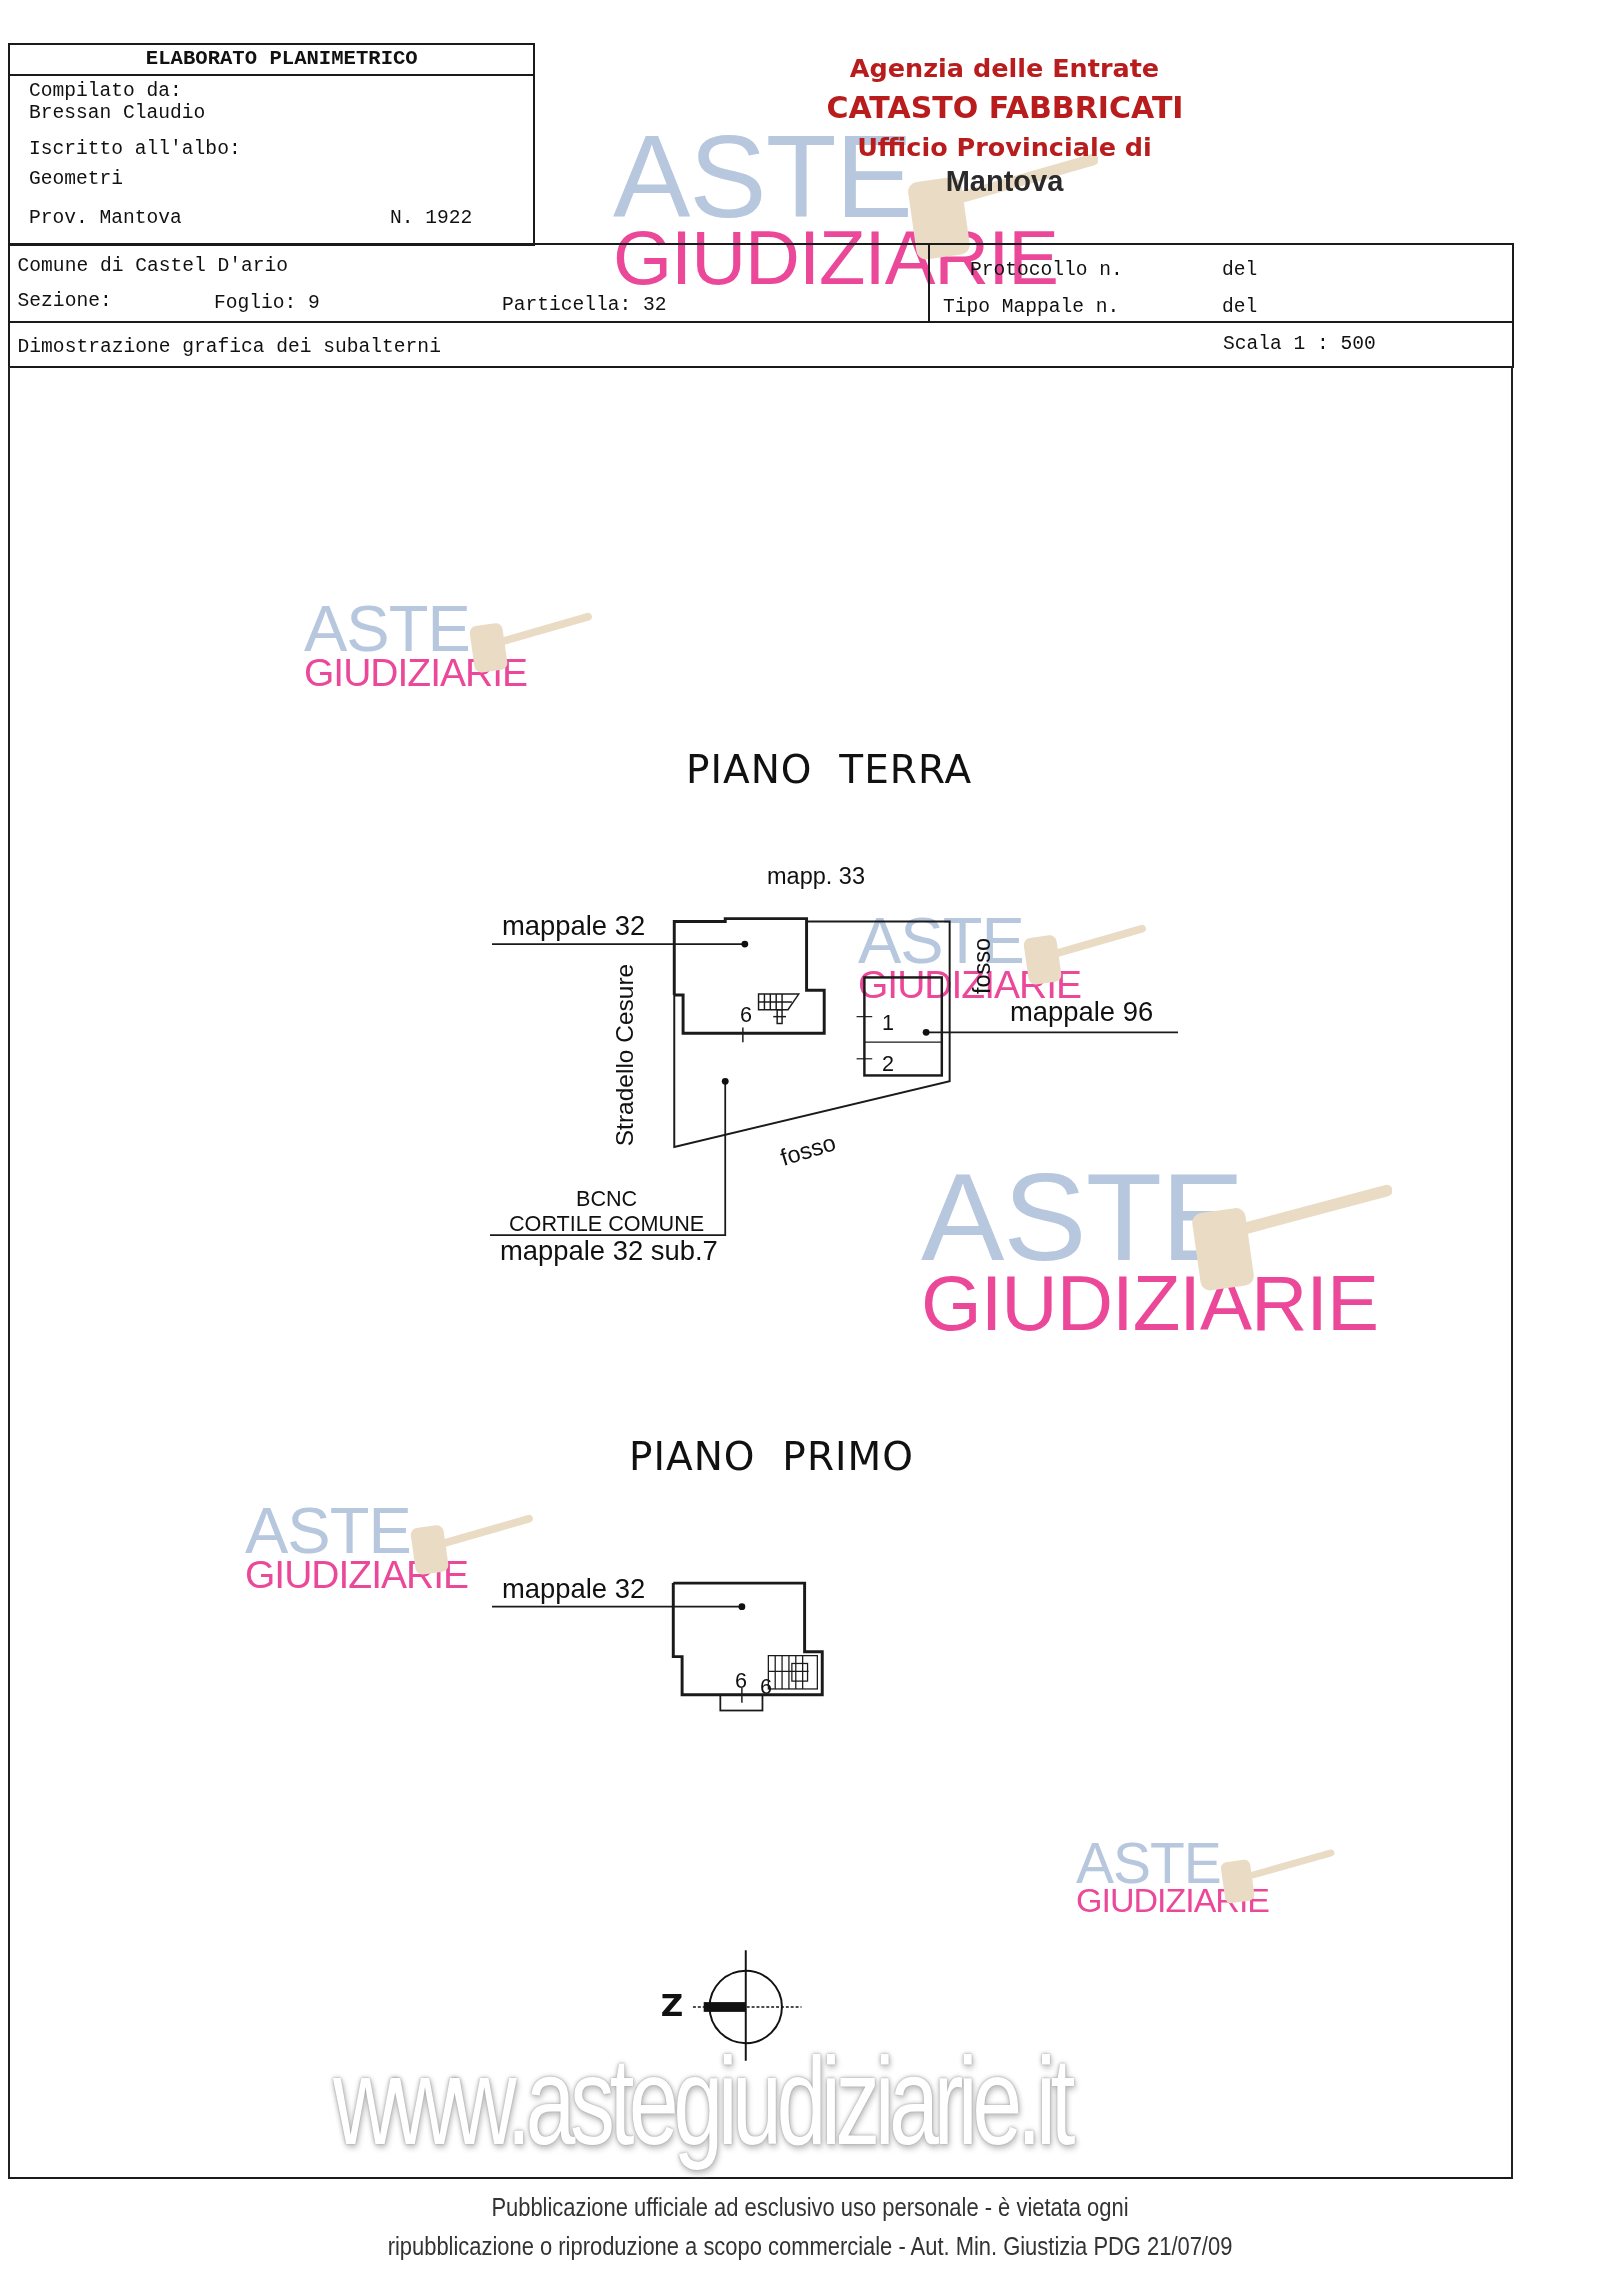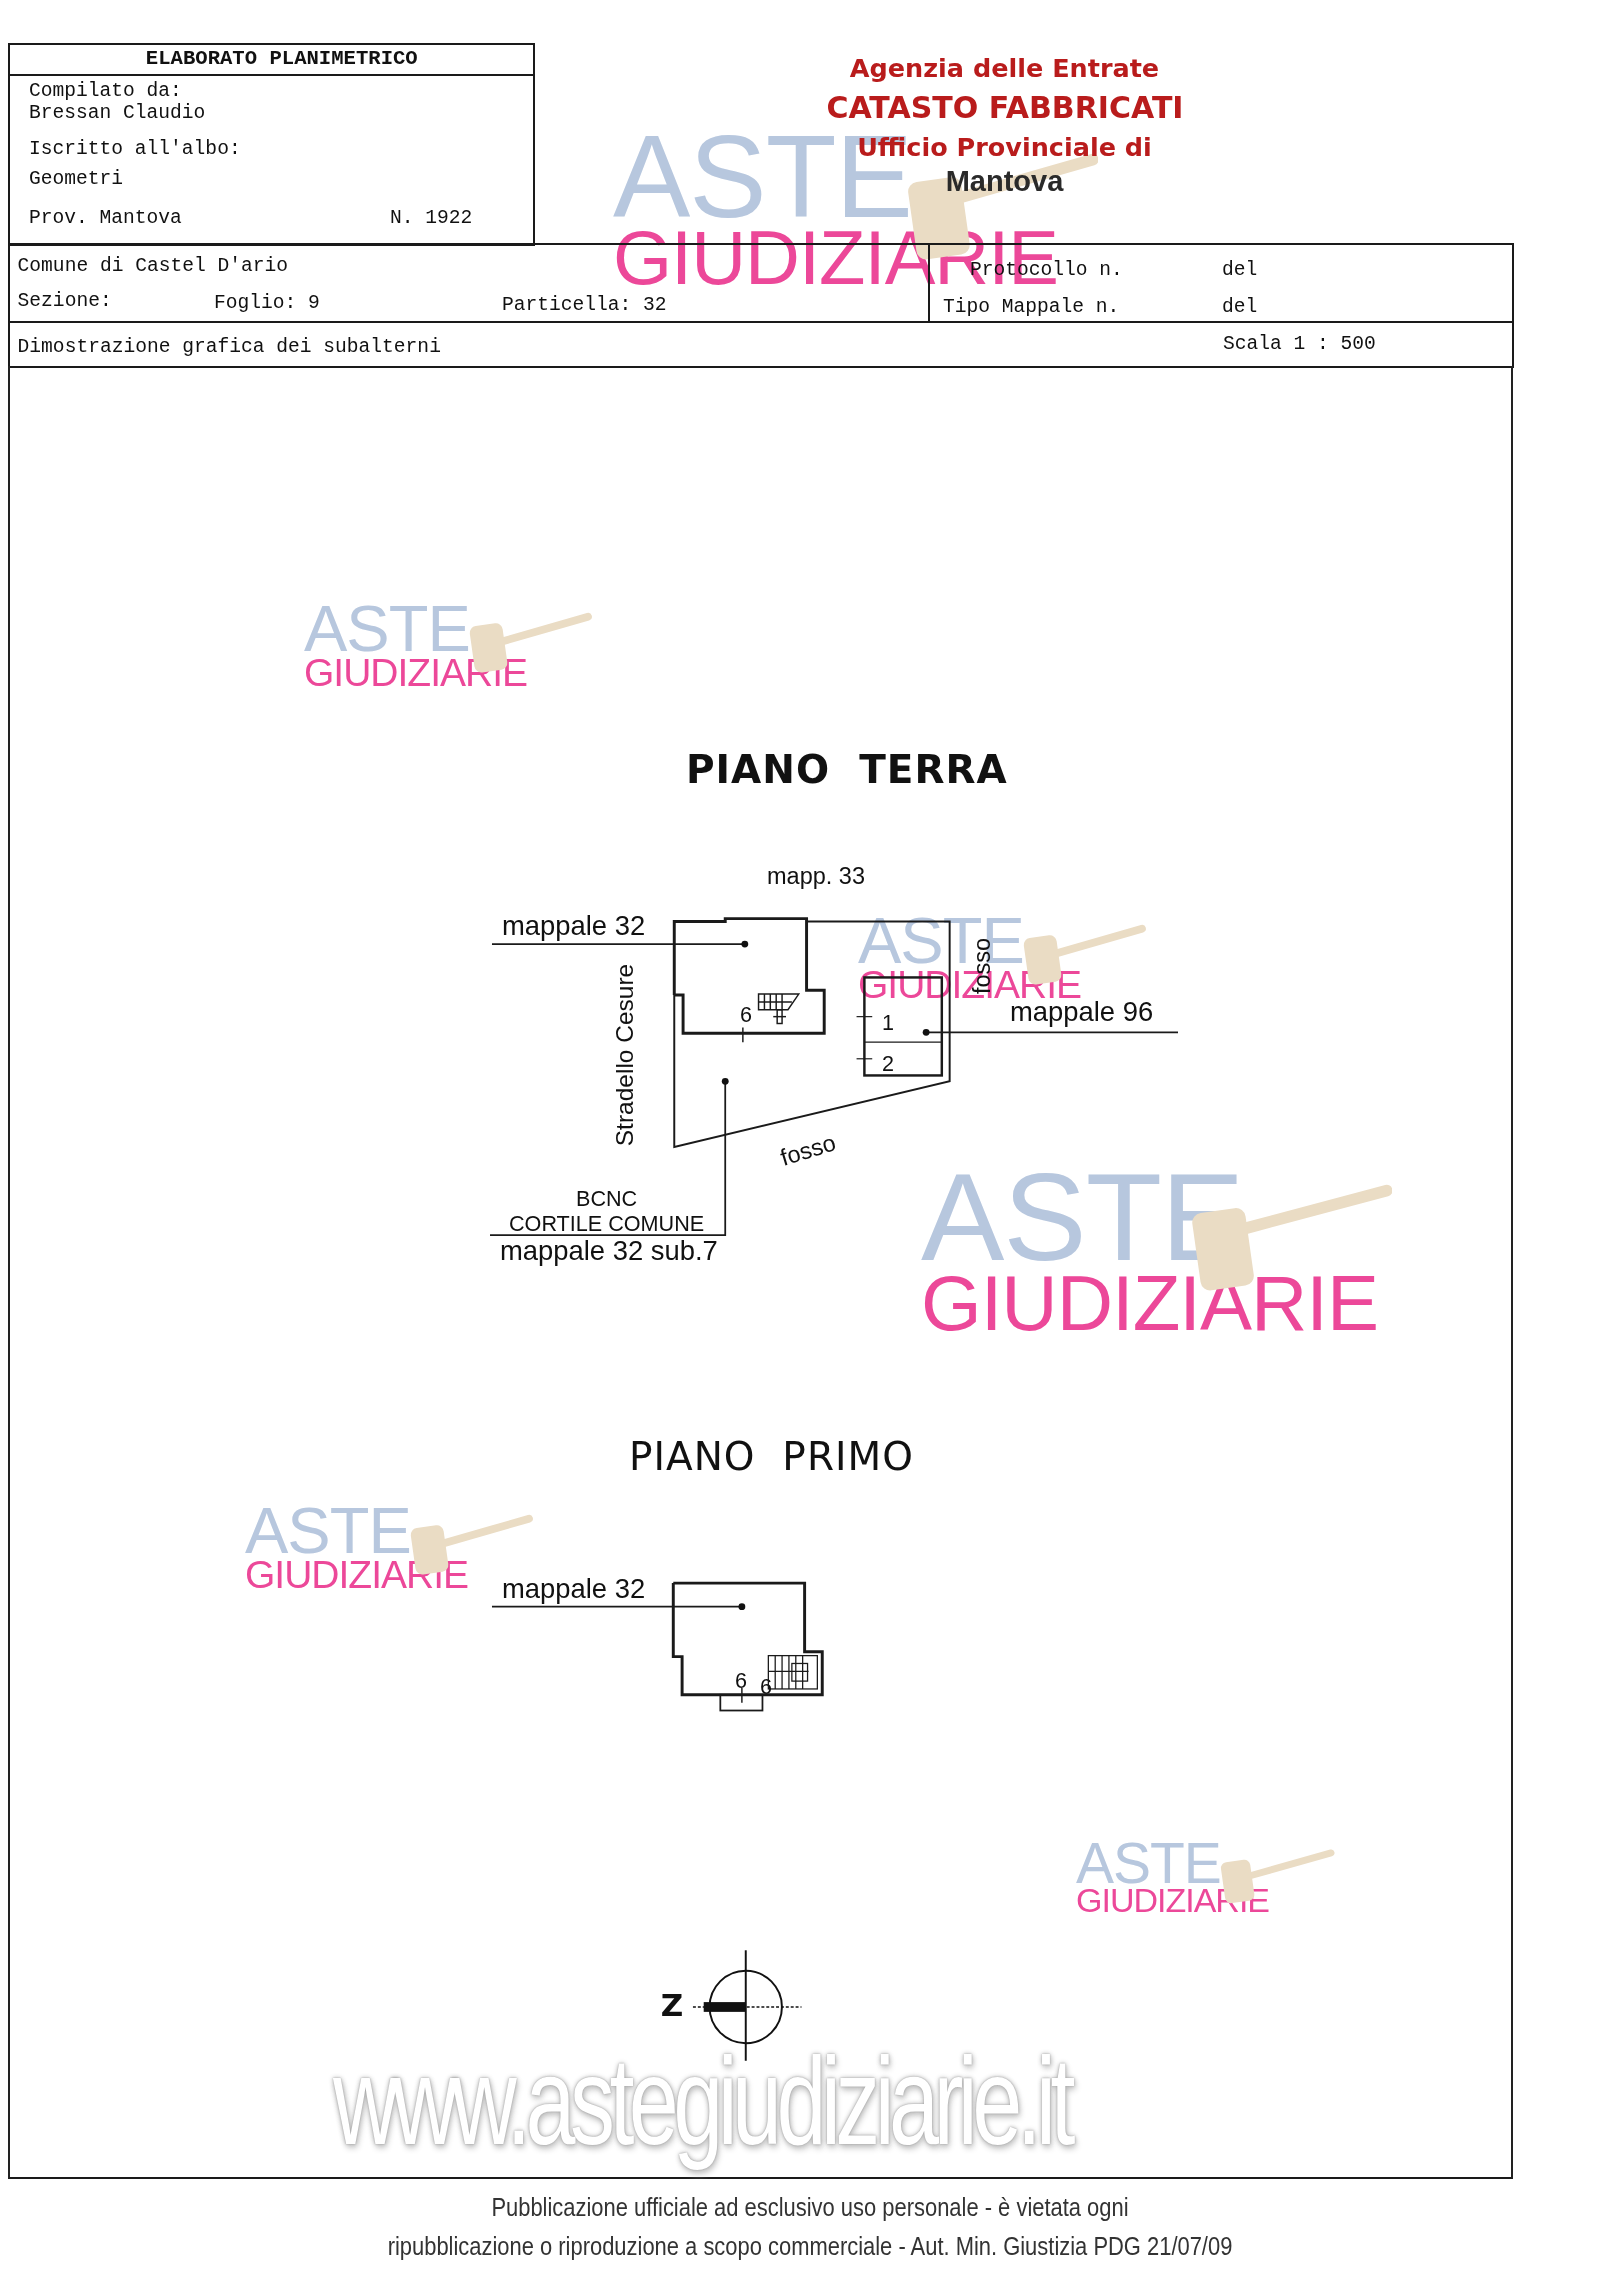--- a/index.html
+++ b/index.html
@@ -108,21 +108,21 @@
 <div class="row-text mono" style="left:1222px;top:259px;">del</div>
 <div class="row-text mono" style="left:943px;top:296px;">Tipo Mappale n.</div>
 <div class="row-text mono" style="left:1222px;top:296px;">del</div>
 
 <div class="box" style="left:7.8px;top:321px;width:1506px;height:47px;"></div>
 <div class="row-text mono" style="left:17.6px;top:336px;">Dimostrazione grafica dei subalterni</div>
 <div class="row-text mono" style="left:1223px;top:333px;">Scala 1 : 500</div>
 
 <div class="abs" style="left:7.8px;top:366px;width:1505px;height:1813px;border-left:2px solid #222;border-right:2px solid #222;border-bottom:2.9px solid #1a1a1a;box-sizing:border-box;"></div>
 
-<div class="heading" style="left:686px;top:747px;font-weight:bold;">PIANO  TERRA</div>
+<div class="heading" style="left:686px;top:747px;">PIANO  TERRA</div>
 
 <div class="lbl" style="left:767px;top:863px;font-size:23.5px;">mapp. 33</div>
 <div class="lbl" style="left:502px;top:910px;font-size:27.4px;">mappale 32</div>
 <div class="lbl" style="left:1010px;top:996px;font-size:27.4px;">mappale 96</div>
 <div class="lbl" style="left:625px;top:1055px;font-size:24.5px;transform:translate(-50%,-50%) rotate(-90deg);">Stradello Cesure</div>
 <div class="lbl" style="left:982px;top:966px;font-size:23.5px;transform:translate(-50%,-50%) rotate(-90deg);">fosso</div>
 <div class="lbl" style="left:780px;top:1137px;font-size:23.5px;transform:rotate(-17deg);">fosso</div>
 <div class="lbl" style="left:576px;top:1186px;font-size:21.6px;">BCNC</div>
 <div class="lbl" style="left:509px;top:1211px;font-size:21.6px;">CORTILE COMUNE</div>
 <div class="lbl" style="left:500px;top:1235px;font-size:27.4px;">mappale 32 sub.7</div>

